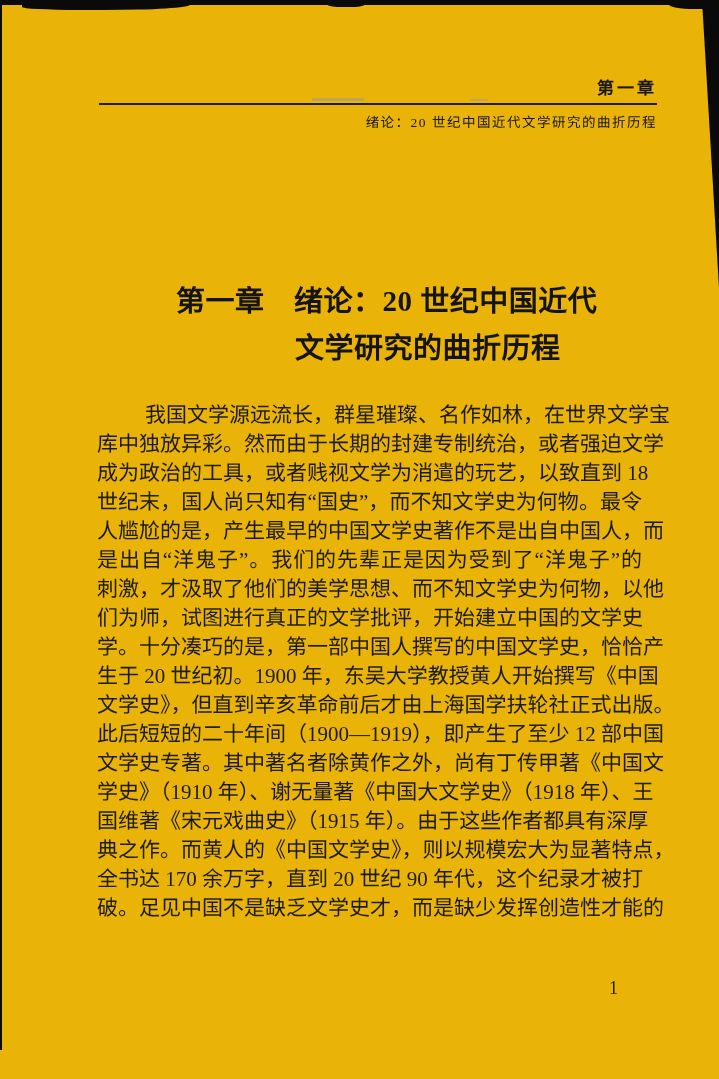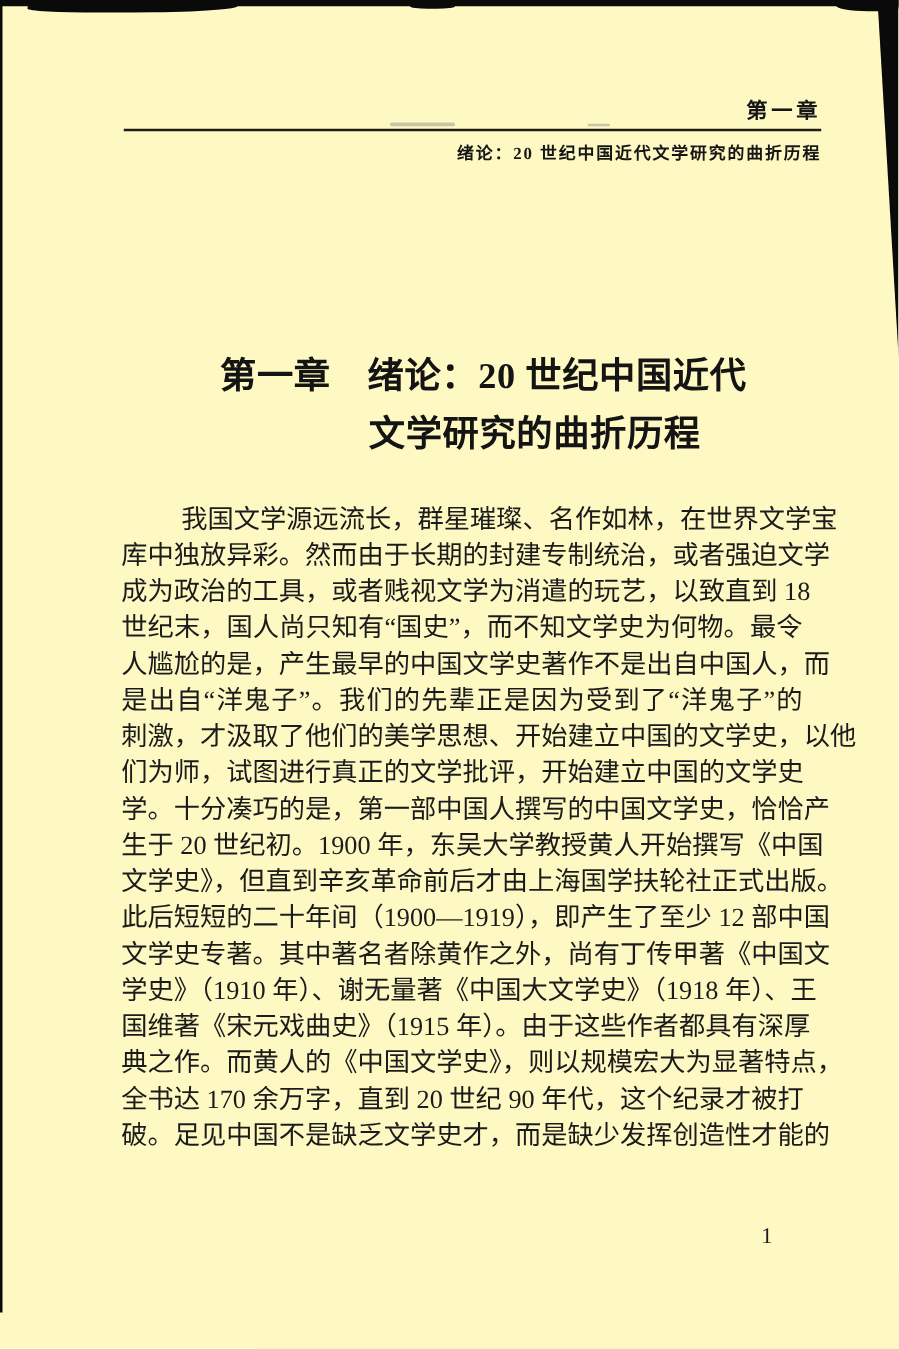--- a/index.html
+++ b/index.html
@@ -4,21 +4,21 @@
 <style>
   html, body {
     margin: 0;
     padding: 0;
     background: #ffffff;
   }
   .page {
     position: relative;
     width: 719px;
     height: 1079px;
-    background: #fef9c3;
+    background: #eab308;
     overflow: hidden;
     font-family: "Liberation Serif", "DejaVu Serif", serif;
     color: #1b1b1b;
   }
 
   
   .artifact { position: absolute; background: #0a0a0a; }
   .top-band   { top: 0; left: 0; width: 719px; height: 5px; }
   .top-blob-left  { top: 1px; left: 22px; width: 168px; height: 9px; border-radius: 45% 55% 60% 40% / 60% 50% 70% 40%; }
   .top-blob-mid   { top: 2px; left: 328px; width: 36px; height: 5px; border-radius: 40%; }
@@ -44,21 +44,21 @@
   .rh-rule {
     position: absolute;
     top: 103px; left: 99px; right: 62px;
     height: 2px;
     background: #1d1d1d;
   }
   .rh-subtitle {
     position: absolute;
     top: 111px; right: 62px;
     font-size: 13.5px;
-    font-weight: bold;
+    font-weight: normal;
     letter-spacing: 1.5px;
     color: #161616;
   }
 
   
   .chapter-title {
     position: absolute;
     top: 278px; left: 176px;
     margin: 0;
     font-size: 29px;
@@ -121,21 +121,21 @@
     <span class="title-line2">文学研究的曲折历程</span>
   </h1>
 
   <main class="body-text">
     <div class="body-line indent">我国文学源远流长，群星璀璨、名作如林，在世界文学宝</div>
     <div class="body-line">库中独放异彩。然而由于长期的封建专制统治，或者强迫文学</div>
     <div class="body-line">成为政治的工具，或者贱视文学为消遣的玩艺，以致直到 18</div>
     <div class="body-line">世纪末，国人尚只知有“国史”，而不知文学史为何物。最令</div>
     <div class="body-line">人尴尬的是，产生最早的中国文学史著作不是出自中国人，而</div>
     <div class="body-line">是出自“洋鬼子”。我们的先辈正是因为受到了“洋鬼子”的</div>
-    <div class="body-line">刺激，才汲取了他们的美学思想、开始建立中国的文学史，以他</div>
+    <div class="body-line">刺激，才汲取了他们的美学思想、而不知文学史为何物，以他</div>
     <div class="body-line">们为师，试图进行真正的文学批评，开始建立中国的文学史</div>
     <div class="body-line">学。十分凑巧的是，第一部中国人撰写的中国文学史，恰恰产</div>
     <div class="body-line">生于 20 世纪初。1900 年，东吴大学教授黄人开始撰写《中国</div>
     <div class="body-line">文学史》，但直到辛亥革命前后才由上海国学扶轮社正式出版。</div>
     <div class="body-line">此后短短的二十年间（1900—1919），即产生了至少 12 部中国</div>
     <div class="body-line">文学史专著。其中著名者除黄作之外，尚有丁传甲著《中国文</div>
     <div class="body-line">学史》（1910 年）、谢无量著《中国大文学史》（1918 年）、王</div>
     <div class="body-line">国维著《宋元戏曲史》（1915 年）。由于这些作者都具有深厚</div>
     <div class="body-line">典之作。而黄人的《中国文学史》，则以规模宏大为显著特点，</div>
     <div class="body-line">全书达 170 余万字，直到 20 世纪 90 年代，这个纪录才被打</div>

